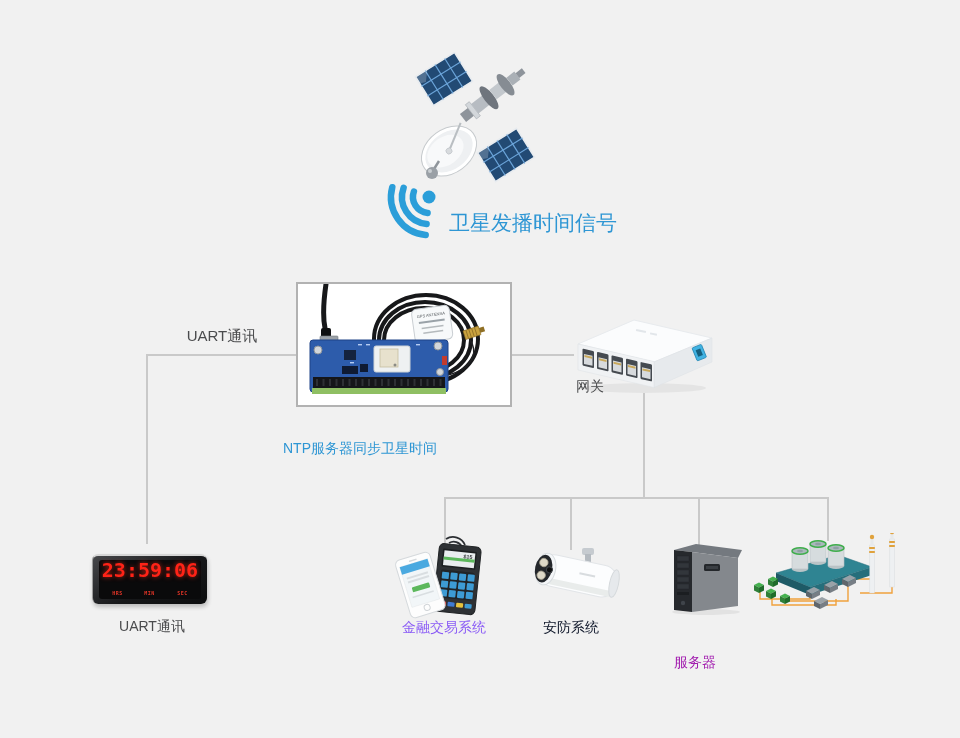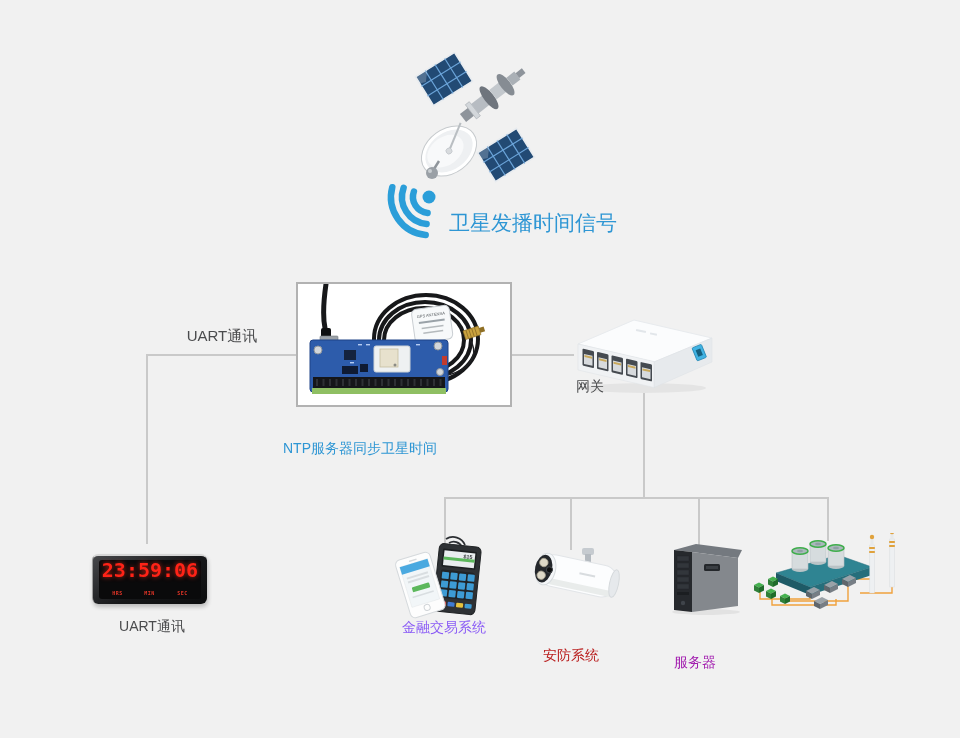--- a/index.html
+++ b/index.html
@@ -405,16 +405,16 @@
         </g>
       <g transform="translate(64,68)">
           <polygon points="0,0 8,-4 14,-1 6,3" fill="#9aa2a8"></polygon>
           <polygon points="0,0 6,3 6,8 0,5" fill="#5f666c"></polygon>
           <polygon points="6,3 14,-1 14,4 6,8" fill="#777e85"></polygon>
         </g>
     </g>
   </svg>
 
   <div class="lbl center" style="left:382px;top:619px;width:124px;color:#8b5cf6">金融交易系统</div>
-  <div class="lbl center" style="left:528px;top:647px;width:86px;color:#b91c1c">安防系统</div>
+  <div class="lbl center" style="left:528px;top:619px;width:86px;color:#0f172a">安防系统</div>
   <div class="lbl center" style="left:663px;top:654px;width:64px;color:#a21caf">服务器</div>
 
 </div>
 
 </body></html>

